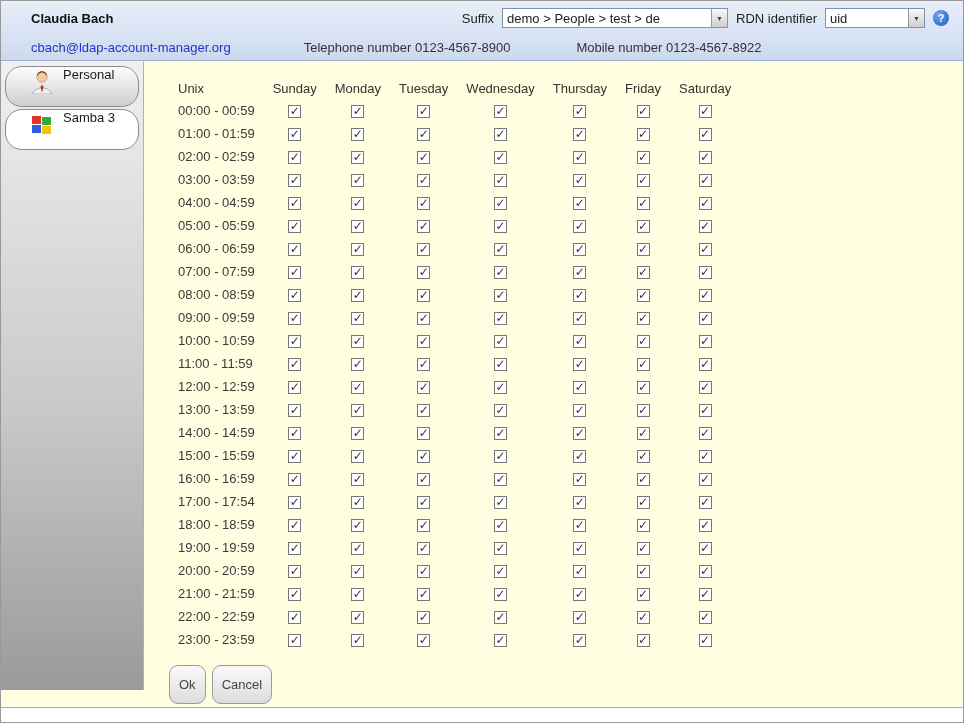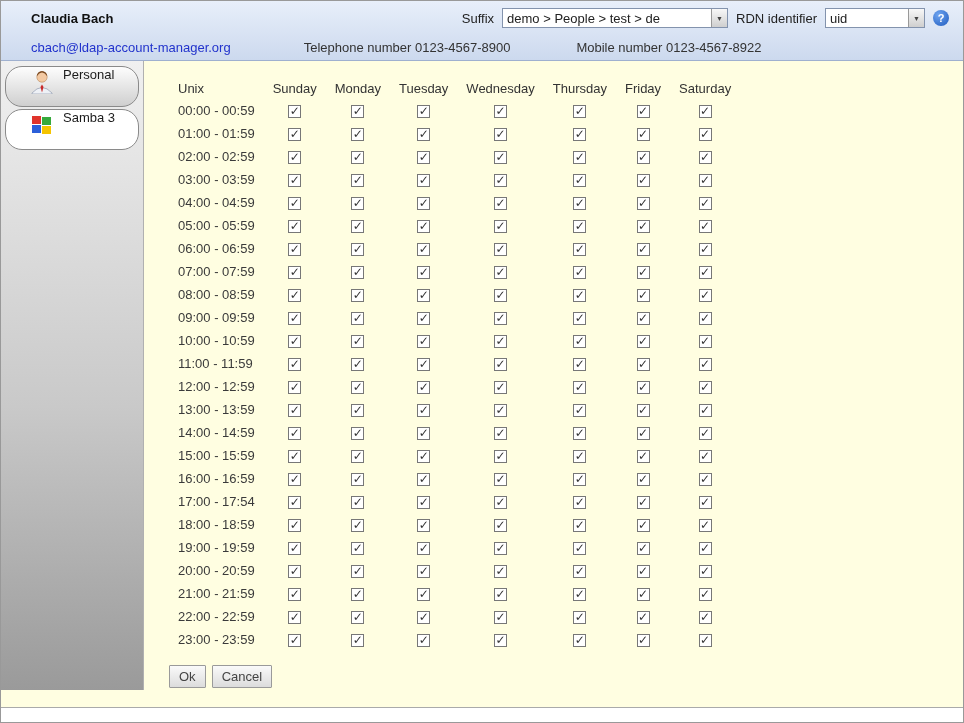--- a/index.html
+++ b/index.html
@@ -46,22 +46,22 @@
   table.hours { border-collapse:collapse; font-size:13px; color:#3a3a3a; }
   table.hours th { font-weight:normal; text-align:left; padding:0 9px; height:22px; color:#333; }
   table.hours th.day, table.hours td.day { text-align:center; }
   table.hours td { height:23px; padding:0 9px; }
   td.time { white-space:nowrap; }
 
   .cb { display:inline-block; width:13px; height:13px; border:1px solid #777; background:#fff;
         font-size:12px; line-height:11px; text-align:center; color:#333; cursor:pointer; overflow:visible; }
 
   .btn-row { margin-top:14px; display:flex; gap:6px; }
-  button.classic { font-family:inherit; font-size:13px; color:#444; padding:3px 9px; border:1px solid #9a9a9a;
-                   border-radius:1px; background:linear-gradient(#fafafa,#dcdcdc); cursor:pointer; }
+  button.classic { font-family:inherit; font-size:13px; color:#444; padding:11px 9px; border:1px solid #9a9a9a;
+                   border-radius:9px; background:linear-gradient(#fafafa,#dcdcdc); cursor:pointer; }
 
   .footer { height:13px; background:#fff; border-top:1px solid #aaa; }
 </style>
 </head>
 <body>
 
 <div class="page">
 
   <div class="header">
     <div class="h-row1">

